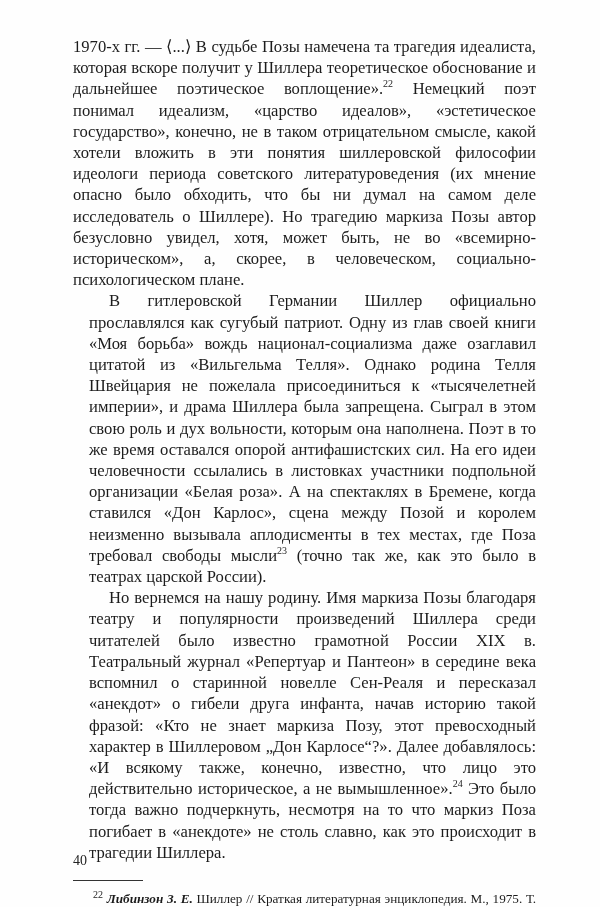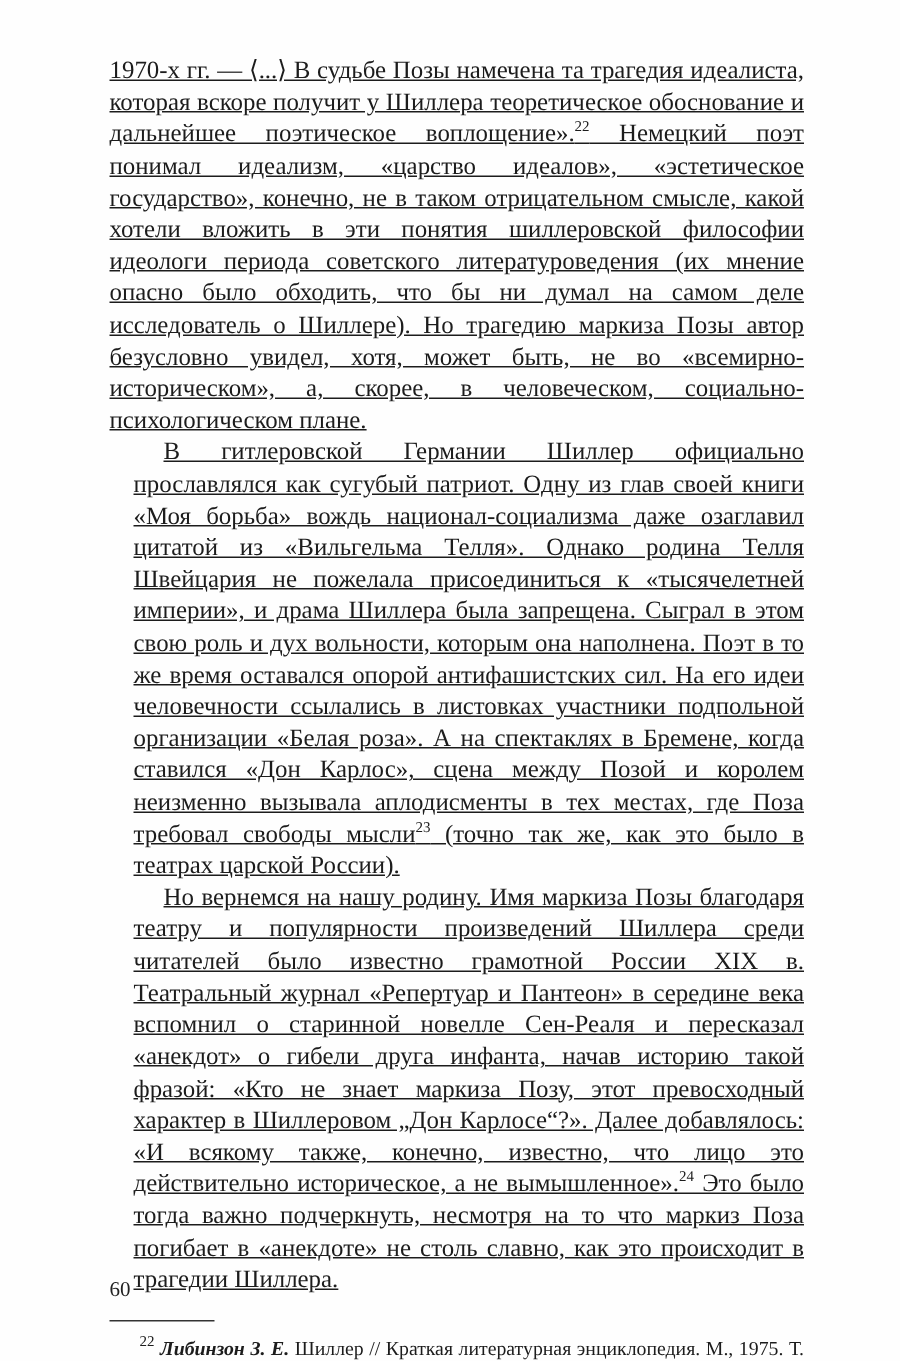--- a/index.html
+++ b/index.html
@@ -1,19 +1,19 @@
 <!DOCTYPE html>
 <html><head>
 <meta charset="utf-8">
 <style>
   html, body { margin: 0; padding: 0; background: #fefefe; }
   body { width: 600px; height: 907px; position: relative; overflow: hidden; }
   .page { position: absolute; left: 73px; top: 36px; width: 463px; color: #1c1c1c;
           font-family: "Liberation Serif", "DejaVu Serif", serif; }
-  .main p { margin: 0; font-size: 16.6px; line-height: 21.2px; text-align: justify; hyphens: manual; text-decoration: underline; }
+  .main p { margin: 0; font-size: 16.6px; line-height: 21.2px; text-align: justify; hyphens: manual; }
   .main p.indent { text-indent: 20px; margin-left: 16px; }
   sup { font-size: 10px; line-height: 0; vertical-align: super; }
   .rule { width: 70px; height: 0; border-top: 1px solid #333; margin: 17px 0 10px 0; }
   .notes p { margin: 0; font-size: 13.2px; line-height: 16.2px; text-align: justify; text-indent: 20px; }
   .notes i { font-style: italic; font-weight: bold; }
   .pagenum { position: absolute; left: 73px; top: 853px; font-size: 14px; color: #222;
              font-family: "Liberation Serif", "DejaVu Serif", serif; }
 </style>
 </head>
 <body>
@@ -22,13 +22,13 @@
   <div class="main" id="main-text">
       <p lang="ru">1970-х гг. — ⟨...⟩ В судьбе Позы намечена та трагедия идеалиста, которая вскоре получит у Шиллера теоретическое обоснование и дальнейшее поэтическое воплощение».<sup>22</sup> Немецкий поэт понимал идеализм, «царство идеалов», «эстетическое государство», конечно, не в таком отрицательном смысле, какой хотели вложить в эти понятия шиллеровской философии идеологи периода советского литературоведения (их мнение опасно было обходить, что бы ни думал на самом деле исследователь о Шиллере). Но трагедию маркиза Позы автор безусловно увидел, хотя, может быть, не во «всемирно-историческом», а, скорее, в человеческом, социально-психологическом плане.</p>
       <p class="indent" lang="ru">В гитлеровской Германии Шиллер официально прославлялся как сугубый патриот. Одну из глав своей книги «Моя борьба» вождь национал-социализма даже озаглавил цитатой из «Вильгельма Телля». Однако родина Телля Швейцария не пожелала присоединиться к «тысячелетней империи», и драма Шиллера была запрещена. Сыграл в этом свою роль и дух вольности, которым она наполнена. Поэт в то же время оставался опорой антифашистских сил. На его идеи человечности ссылались в листовках участники подпольной организации «Белая роза». А на спектаклях в Бремене, когда ставился «Дон Карлос», сцена между Позой и королем неизменно вызывала аплодисменты в тех местах, где Поза требовал свободы мысли<sup>23</sup> (точно так же, как это было в театрах царской России).</p>
       <p class="indent" lang="ru">Но вернемся на нашу родину. Имя маркиза Позы благодаря театру и популярности произведений Шиллера среди читателей было известно грамотной России XIX в. Театральный журнал «Репертуар и Пантеон» в середине века вспомнил о старинной новелле Сен-Реаля и пересказал «анекдот» о гибели друга инфанта, начав историю такой фразой: «Кто не знает маркиза Позу, этот превосходный характер в Шиллеровом „Дон Карлосе“?». Далее добавлялось: «И всякому также, конечно, известно, что лицо это действительно историческое, а не вымышленное».<sup>24</sup> Это было тогда важно подчеркнуть, несмотря на то что маркиз Поза погибает в «анекдоте» не столь славно, как это происходит в трагедии Шиллера.</p>
     </div>
   <div class="rule"></div>
   <div class="notes" id="footnotes">
       <p><sup>22</sup> <i>Либинзон З. Е.</i> Шиллер // Краткая литературная энциклопедия. М., 1975. Т. 8. Стб. 211. Такого же мнения придерживался до недавнего времени и автор публикуемой статьи (см.: <i>Danilewskij R.Ju.</i> Schiller in der russischen Literatur: 18.Jahrhundert—erste Hälfte 19.Jahrhundert. Dresden, 1998. S.71—72).</p>
     </div>
 </div>
-<div class="pagenum">60</div>
+<div class="pagenum">40</div>
 
 </body></html>

